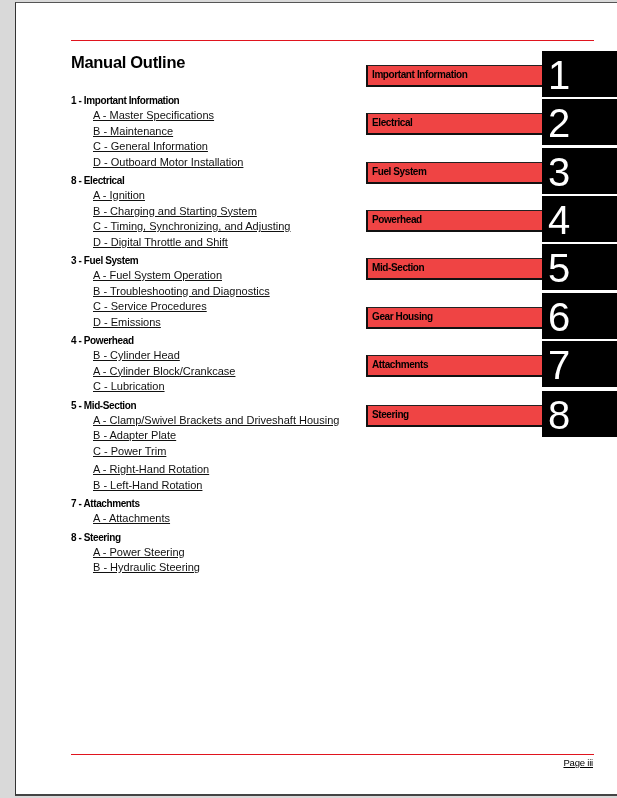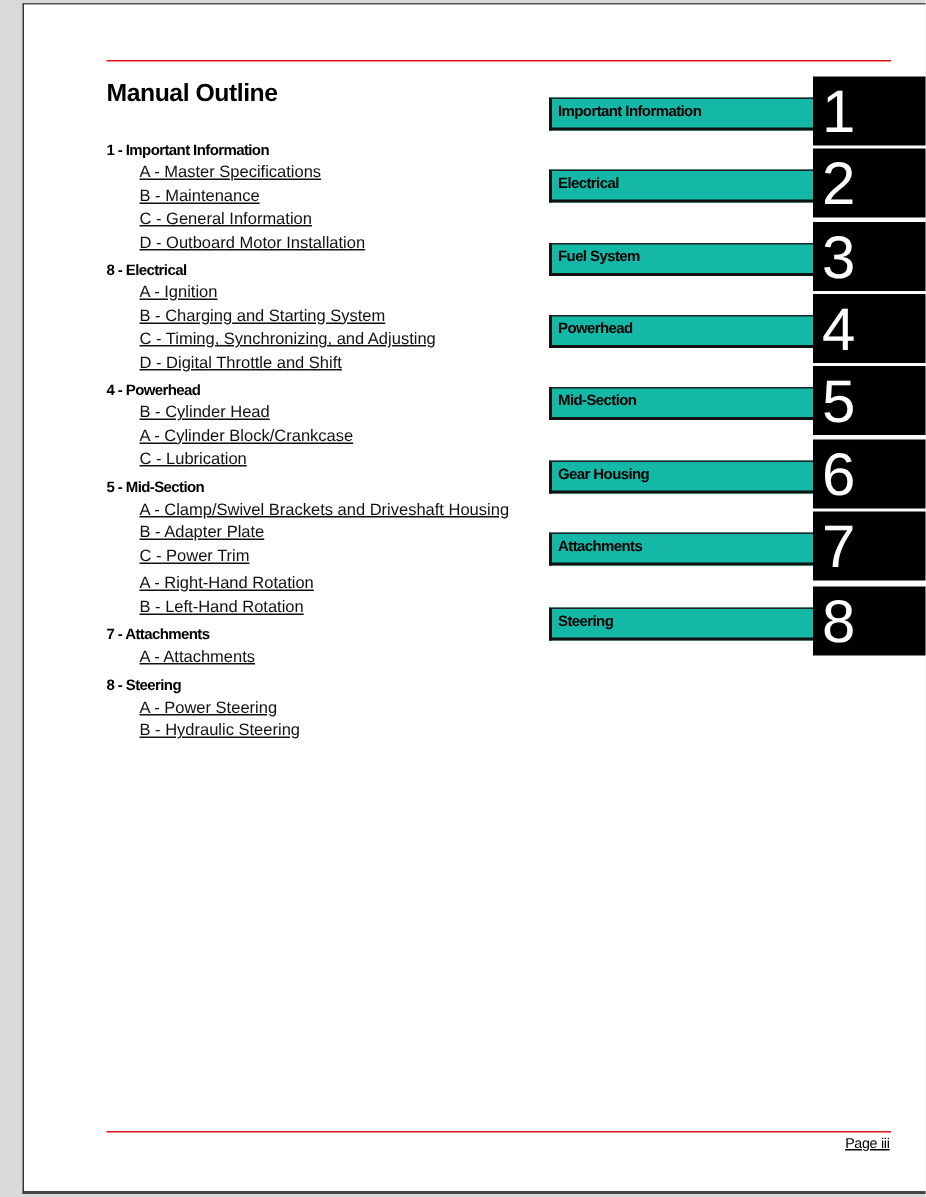--- a/index.html
+++ b/index.html
@@ -75,21 +75,21 @@
       height: 46px;
     }
     .tab-label-box {
       position: absolute;
       left: 0; top: 14px;
       width: 178px;
       height: 19px;
       border-top: 1px solid #222;
       border-left: 2px solid #111;
       border-bottom: 2px solid #111;
-      background: #14b8a6;
+      background: #ef4444;
       box-sizing: content-box;
     }
     .tab-label-text {
       position: absolute;
       left: 4px; top: 3px;
       font-size: 10px;
       font-weight: bold;
       letter-spacing: -0.4px;
       color: #000;
       white-space: nowrap;
@@ -133,20 +133,27 @@
         <div class="sub">D - Outboard Motor Installation</div>
       </div>
       <div class="section">
         <div class="section-head">8 - Electrical</div>
         <div class="sub">A - Ignition</div>
         <div class="sub">B - Charging and Starting System</div>
         <div class="sub">C - Timing, Synchronizing, and Adjusting</div>
         <div class="sub">D - Digital Throttle and Shift</div>
       </div>
       <div class="section">
+        <div class="section-head">3 - Fuel System</div>
+        <div class="sub">A - Fuel System Operation</div>
+        <div class="sub">B - Troubleshooting and Diagnostics</div>
+        <div class="sub">C - Service Procedures</div>
+        <div class="sub">D - Emissions</div>
+      </div>
+      <div class="section">
         <div class="section-head">4 - Powerhead</div>
         <div class="sub">B - Cylinder Head</div>
         <div class="sub">A - Cylinder Block/Crankcase</div>
         <div class="sub">C - Lubrication</div>
       </div>
       <div class="section">
         <div class="section-head">5 - Mid-Section</div>
         <div class="sub">A - Clamp/Swivel Brackets and Driveshaft Housing</div>
         <div class="sub">B - Adapter Plate</div>
         <div class="sub">C - Power Trim</div>

